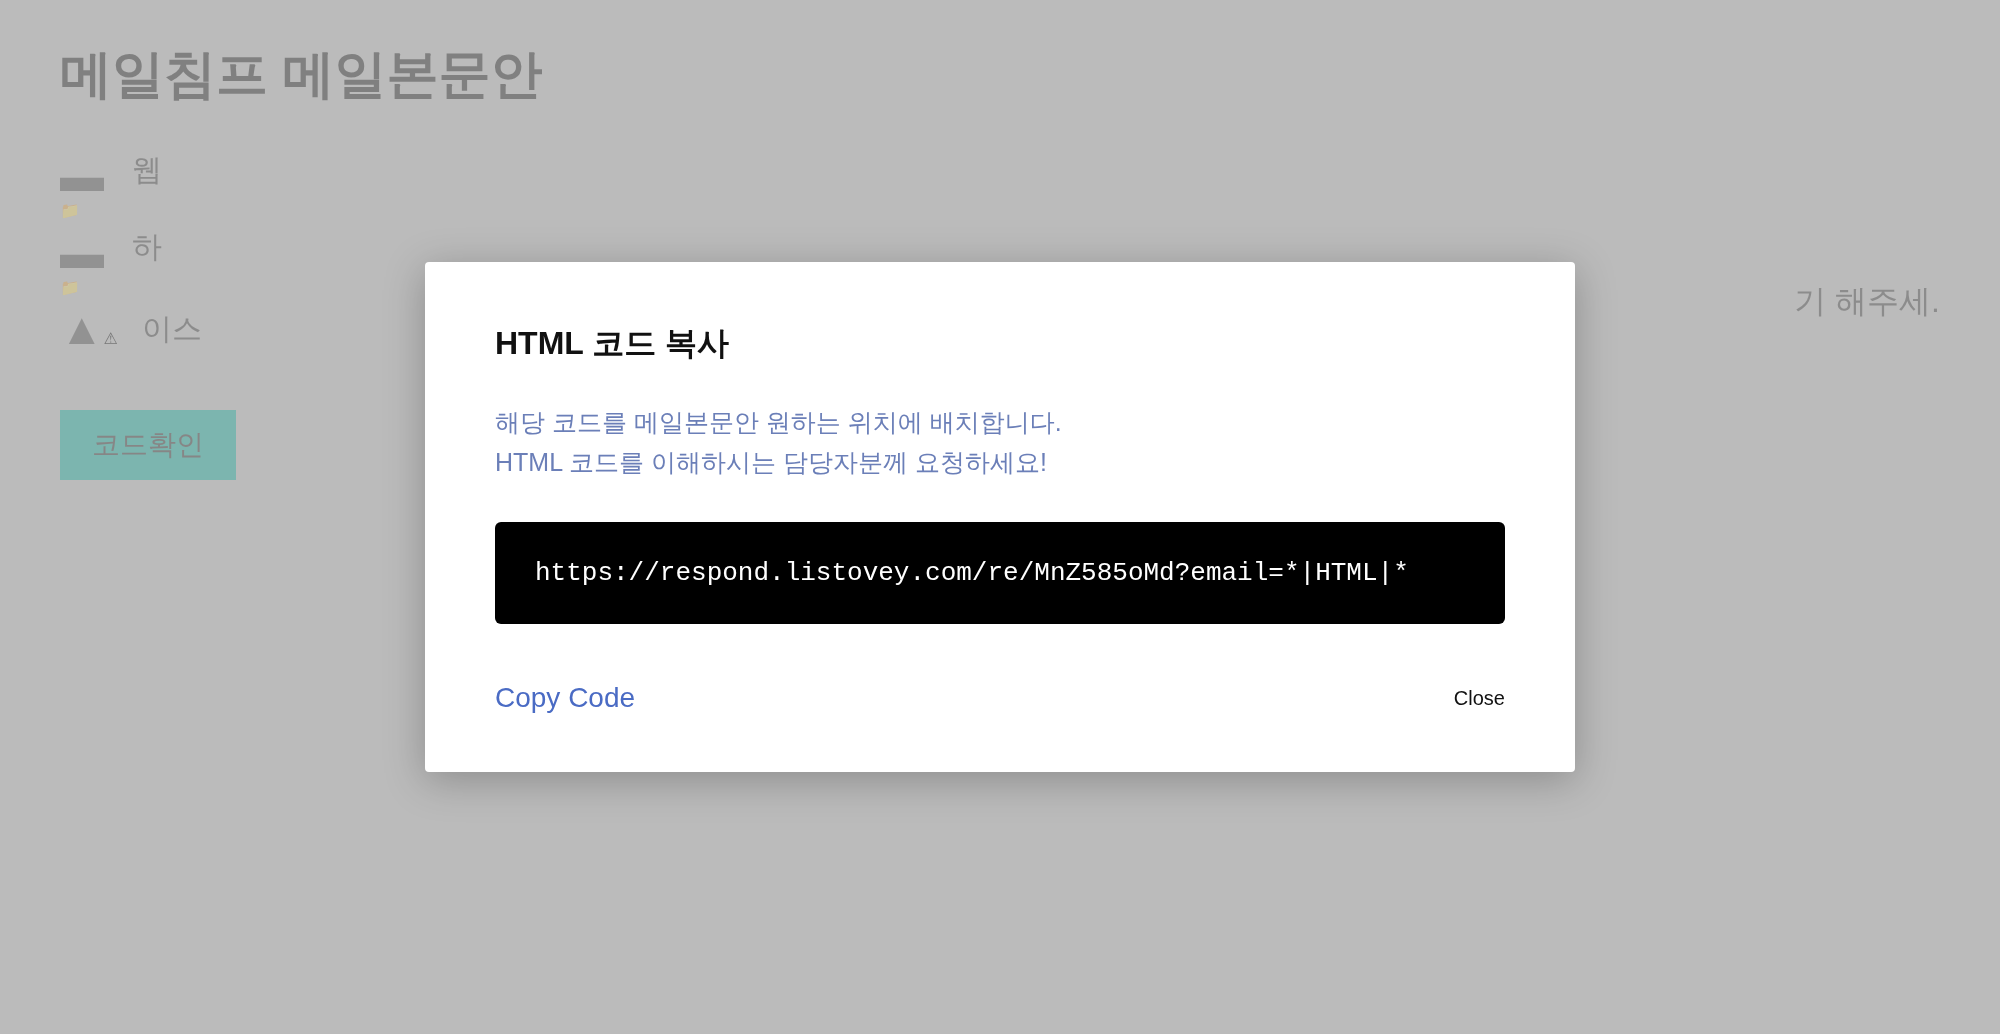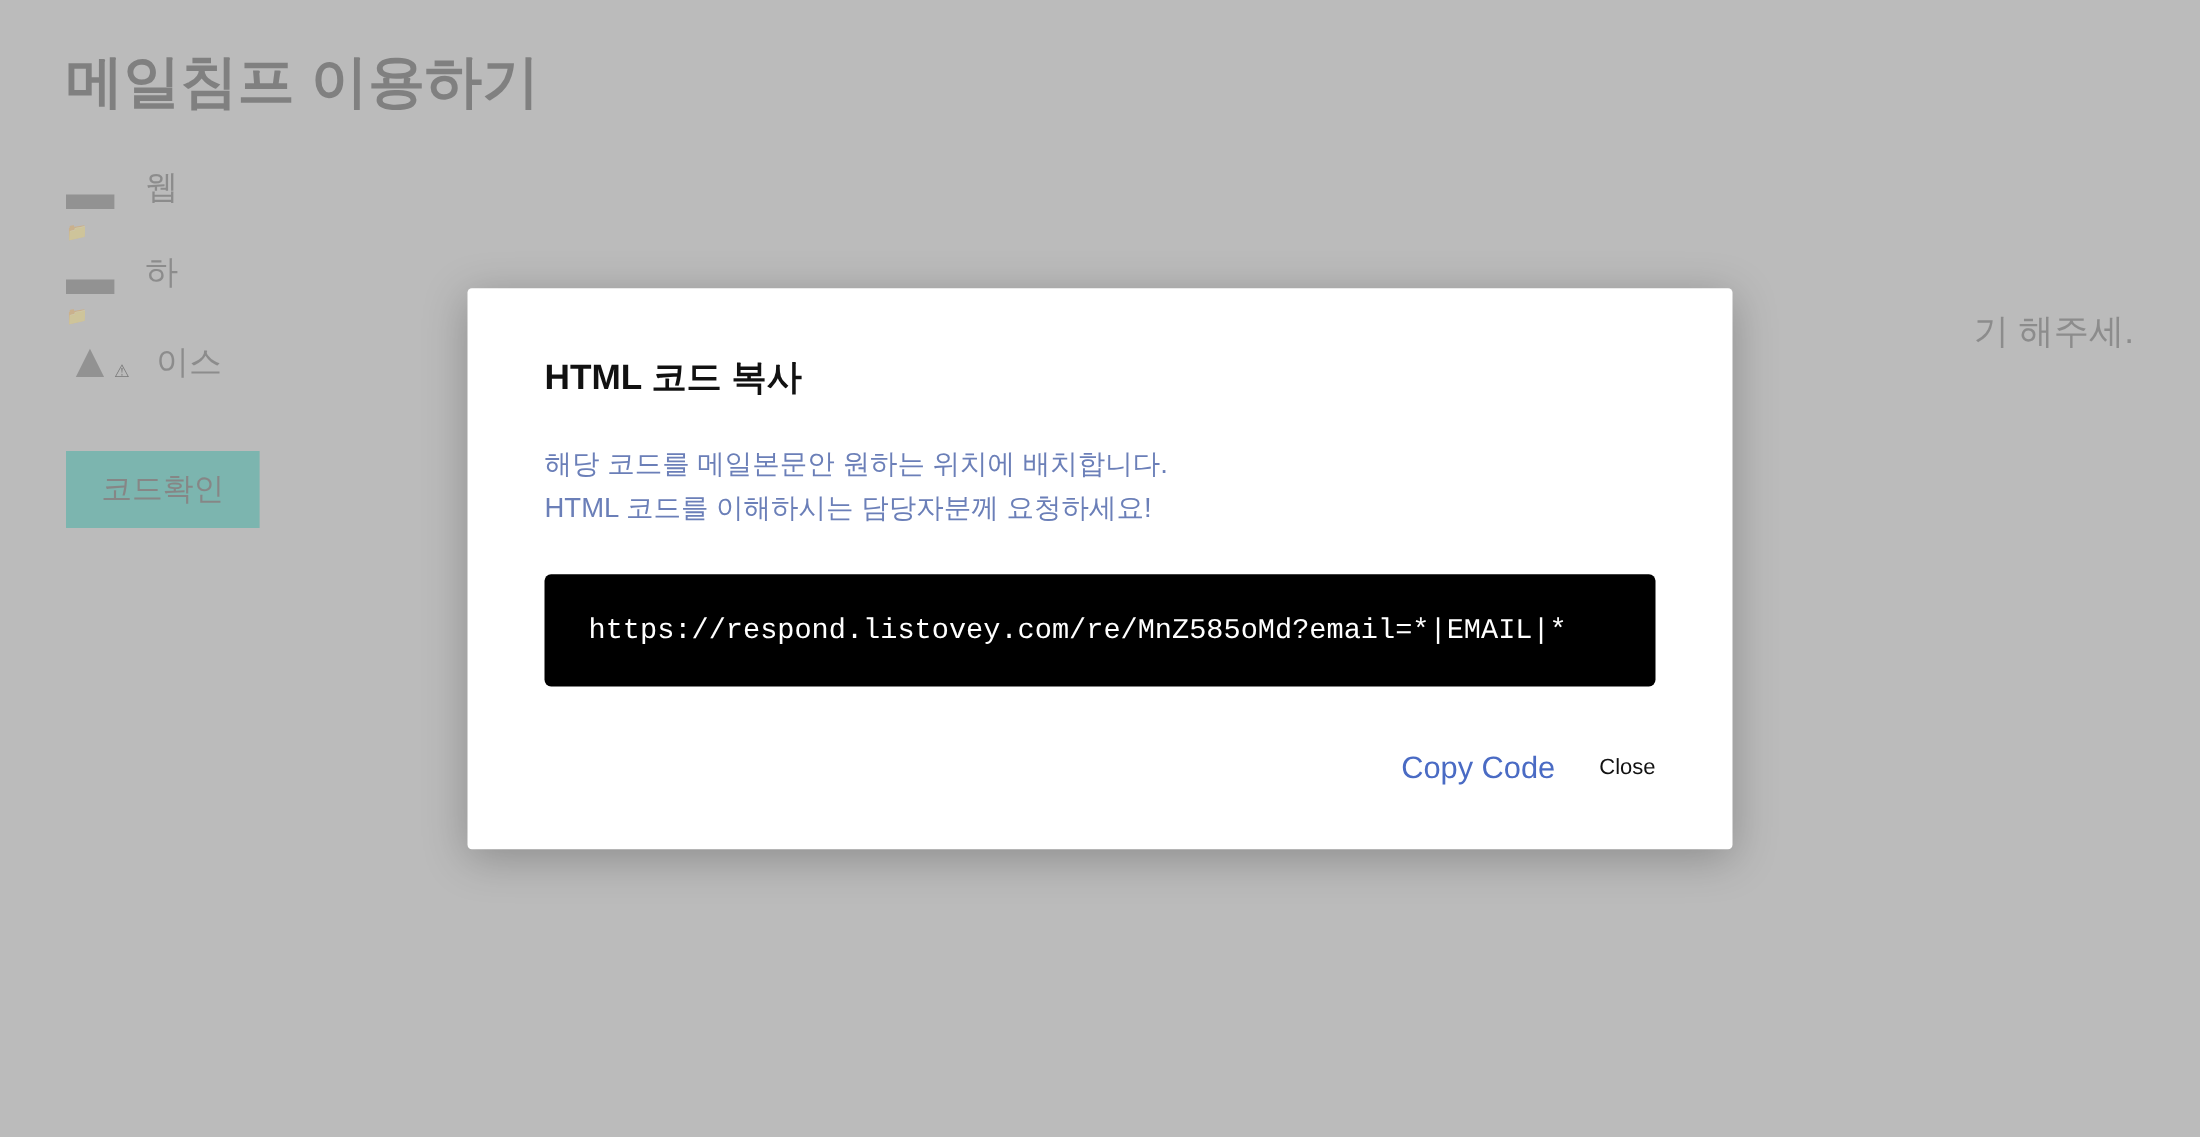--- a/index.html
+++ b/index.html
@@ -99,23 +99,23 @@
 
     .code-text {
       color: #ffffff;
       font-size: 26px;
       font-family: 'Courier New', monospace;
       word-break: break-all;
     }
 
     .modal-footer {
       display: flex;
-      justify-content: flex-end;
+      justify-content: space-between;
       align-items: center;
-      gap: 40px;
+      gap: 52px;
     }
 
     .btn-copy-code {
       font-size: 28px;
       color: #4a6bc4;
       background: none;
       border: none;
       cursor: pointer;
       font-weight: 500;
       padding: 8px 0;
@@ -148,21 +148,21 @@
     .warning-icon::before {
       content: '▲';
       font-size: 44px;
       color: #555;
     }
   </style>
 </head>
 <body>
 
 <div class="background-content">
-  <h1 class="page-title">메일침프 이용하기</h1>
+  <h1 class="page-title">메일침프 메일본문안</h1>
 
   <div class="bg-item">
     <span class="folder-icon">📁</span>
     <span class="bg-text">웹</span>
   </div>
 
   <div class="bg-item">
     <span class="folder-icon">📁</span>
     <span class="bg-text">하</span>
   </div>
@@ -181,21 +181,21 @@
 
   <div class="modal" role="dialog">
     <h2 class="modal-title">HTML 코드 복사</h2>
 
     <div class="modal-description">
       <div>해당 코드를 메일본문안 원하는 위치에 배치합니다.</div>
       <div>HTML 코드를 이해하시는 담당자분께 요청하세요!</div>
     </div>
 
     <div class="code-block">
-      <span class="code-text">https://respond.listovey.com/re/MnZ585oMd?email=*|EMAIL|*</span>
+      <span class="code-text">https://respond.listovey.com/re/MnZ585oMd?email=*|HTML|*</span>
     </div>
 
     <div class="modal-footer">
       <button class="btn-copy-code">Copy Code</button>
       <button class="btn-close">Close</button>
     </div>
   </div>
 </div>
 
 </body></html>

